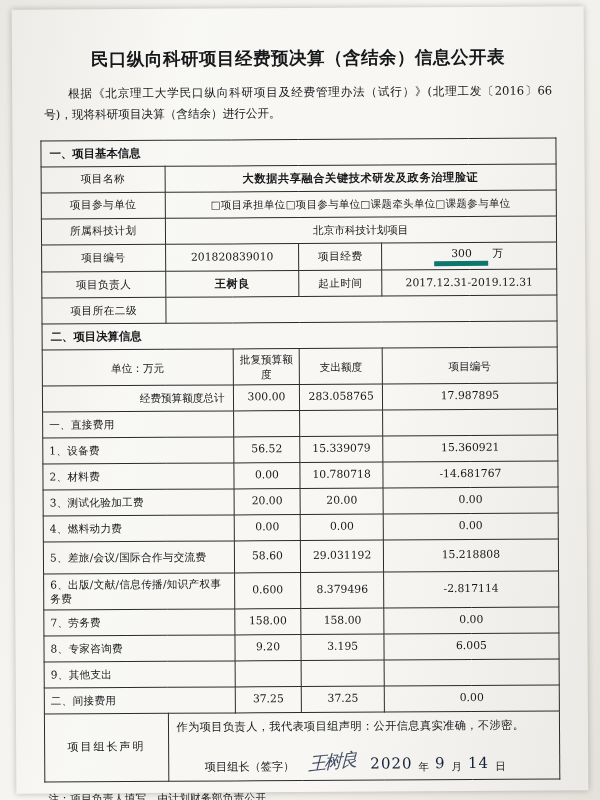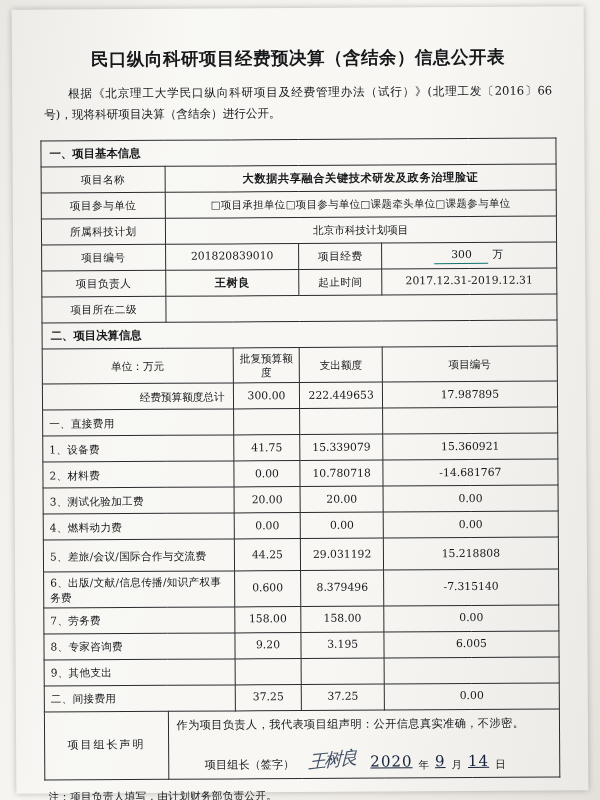--- a/index.html
+++ b/index.html
@@ -74,38 +74,39 @@
   }
   .sec-head {
     text-align: left !important;
     font-weight: bold;
     padding-left: 8px !important;
     font-size: 11.4px;
     height: 21px;
   }
   .lbl {
     letter-spacing: 0.5px;
+    font-family: Liberation Mono, monospace;
   }
   .val-name {
     font-weight: bold;
     font-size: 11.2px;
     letter-spacing: 0.6px;
   }
   .roles {
     letter-spacing: 0.4px;
     font-size: 10.4px;
   }
   .num {
     font-family: "DejaVu Serif", "Liberation Serif", serif;
     font-size: 10.8px;
   }
   .budget-underline {
     display: inline-block;
     min-width: 54px;
-    border-bottom: 1px solid #0f766e;
+    border-bottom: 5px solid #0f766e;
     text-align: center;
     margin-right: 4px;
   }
   .row-item {
     text-align: left !important;
     padding-left: 6px !important;
     letter-spacing: 0.3px;
   }
   .tall { height: 32px; }
   .declare-label {
@@ -140,21 +141,20 @@
     transform: rotate(-6deg) skewX(-8deg);
     letter-spacing: -2px;
     opacity: 0.82;
     margin: 0 8px;
   }
   .date-hand {
     font-family: "DejaVu Serif", "Liberation Serif", serif;
     font-size: 15px;
     color: #15203a;
     letter-spacing: 1px;
-    text-decoration: underline;
   }
   .date-unit { font-size: 10.5px; }
   .note {
     margin-top: 10px;
     font-size: 10.6px;
     letter-spacing: 0.3px;
     padding-left: 4px;
   }
 </style>
 </head>
@@ -218,32 +218,32 @@
           <tr>
             <td colspan="2">单位：万元</td>
             <td colspan="1">批复预算额度</td>
             <td colspan="1">支出额度</td>
             <td colspan="2">项目编号</td>
           </tr>
 
           <tr>
             <td colspan="2" style="text-align:right;padding-right:8px;">经费预算额度总计</td>
             <td class="num">300.00</td>
-            <td class="num">222.449653</td>
+            <td class="num">283.058765</td>
             <td class="num" colspan="2">17.987895</td>
           </tr>
           <tr>
             <td class="row-item" colspan="2">一、直接费用</td>
             <td class="num"></td>
             <td class="num"></td>
             <td class="num" colspan="2"></td>
           </tr>
           <tr>
             <td class="row-item" colspan="2">1、设备费</td>
-            <td class="num">41.75</td>
+            <td class="num">56.52</td>
             <td class="num">15.339079</td>
             <td class="num" colspan="2">15.360921</td>
           </tr>
           <tr>
             <td class="row-item" colspan="2">2、材料费</td>
             <td class="num">0.00</td>
             <td class="num">10.780718</td>
             <td class="num" colspan="2">-14.681767</td>
           </tr>
           <tr>
@@ -253,29 +253,29 @@
             <td class="num" colspan="2">0.00</td>
           </tr>
           <tr>
             <td class="row-item" colspan="2">4、燃料动力费</td>
             <td class="num">0.00</td>
             <td class="num">0.00</td>
             <td class="num" colspan="2">0.00</td>
           </tr>
           <tr class="tall">
             <td class="row-item" colspan="2">5、差旅/会议/国际合作与交流费</td>
-            <td class="num">44.25</td>
+            <td class="num">58.60</td>
             <td class="num">29.031192</td>
             <td class="num" colspan="2">15.218808</td>
           </tr>
           <tr class="tall">
             <td class="row-item" colspan="2">6、出版/文献/信息传播/知识产权事务费</td>
             <td class="num">0.600</td>
             <td class="num">8.379496</td>
-            <td class="num" colspan="2">-7.315140</td>
+            <td class="num" colspan="2">-2.817114</td>
           </tr>
           <tr>
             <td class="row-item" colspan="2">7、劳务费</td>
             <td class="num">158.00</td>
             <td class="num">158.00</td>
             <td class="num" colspan="2">0.00</td>
           </tr>
           <tr>
             <td class="row-item" colspan="2">8、专家咨询费</td>
             <td class="num">9.20</td>

